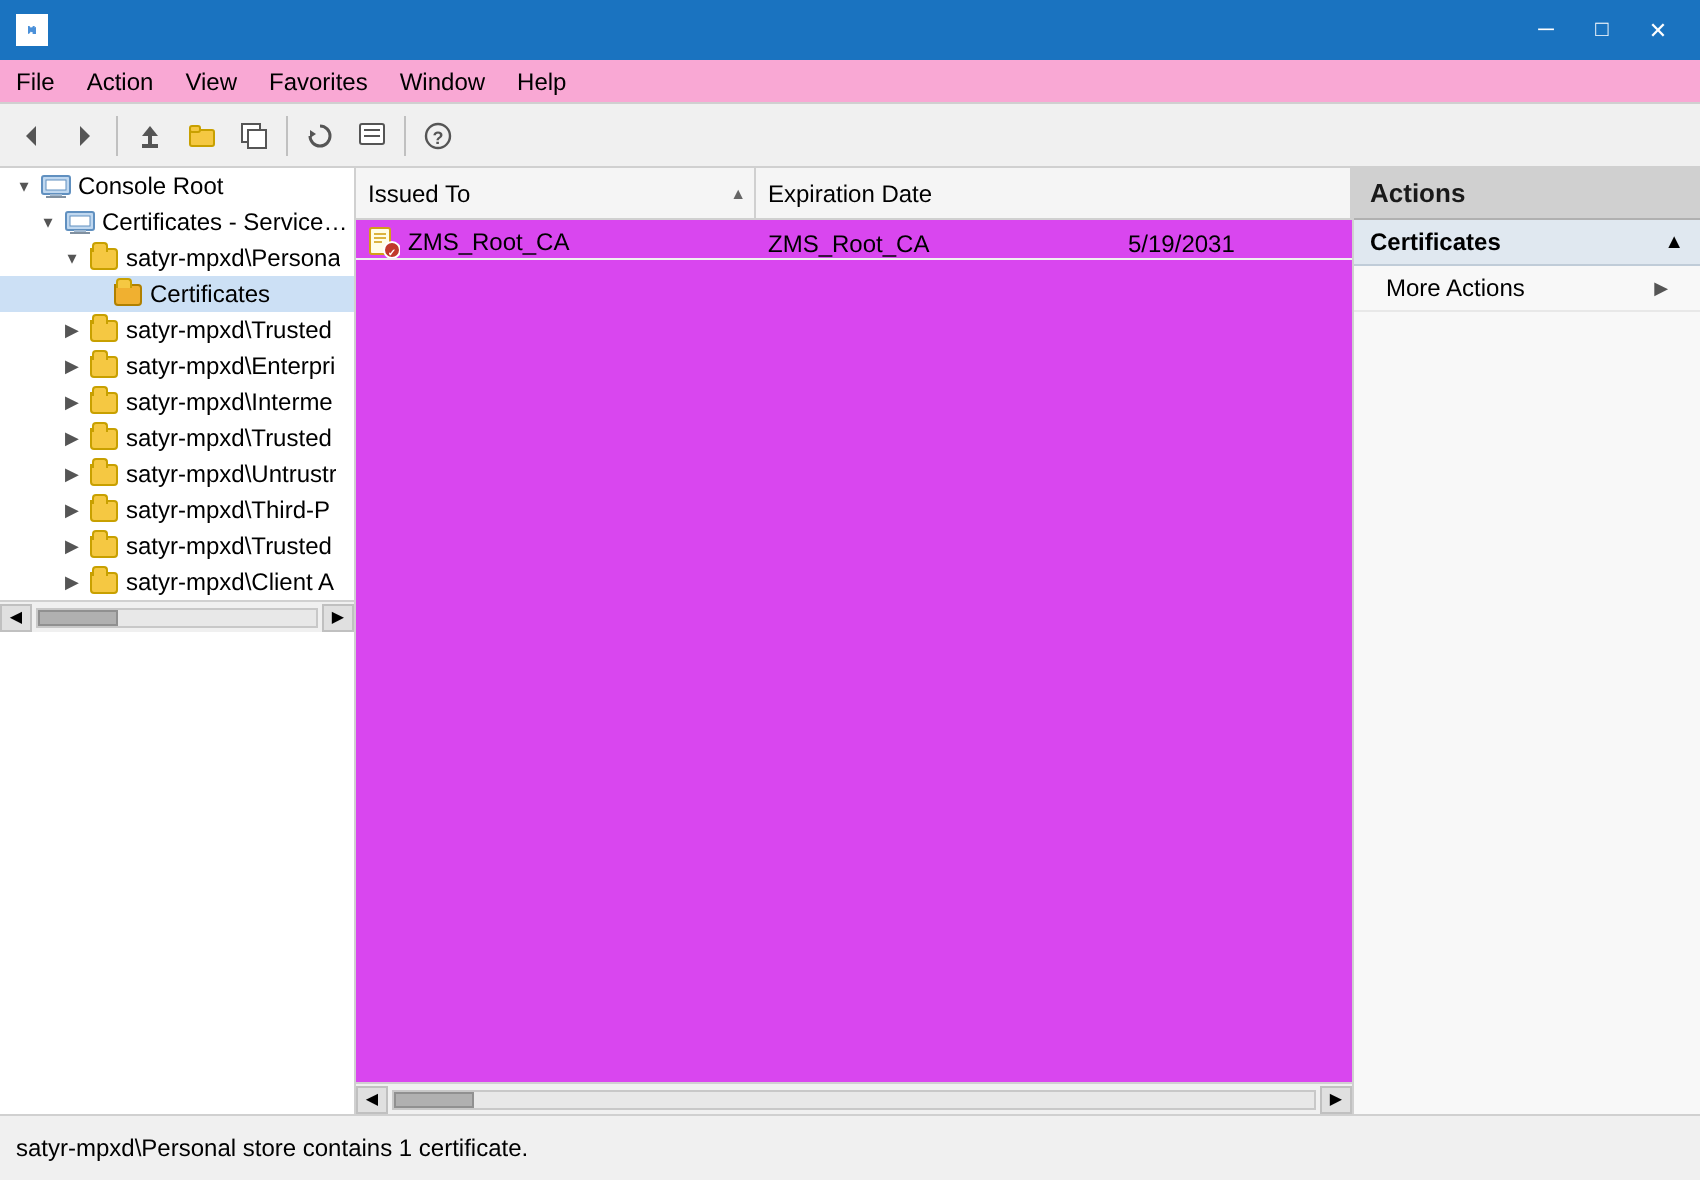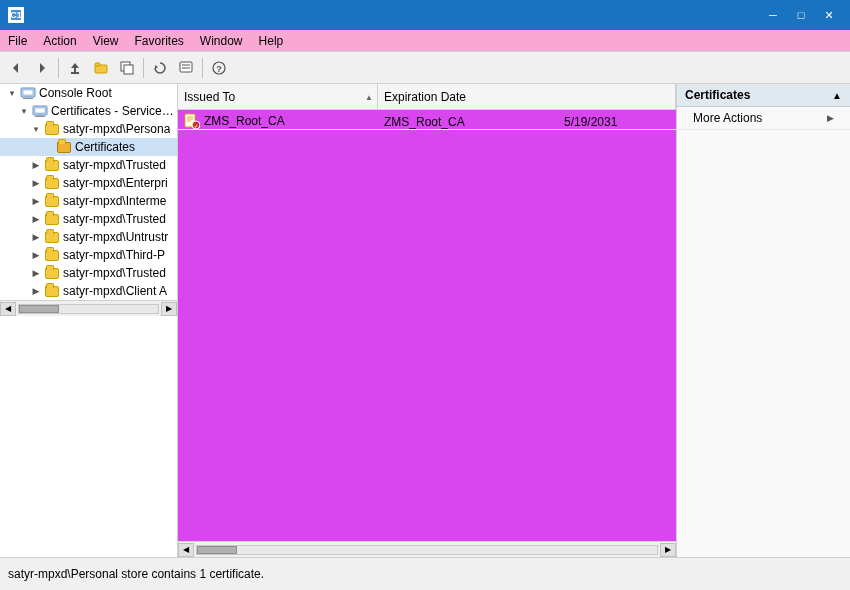--- a/index.html
+++ b/index.html
@@ -28,21 +28,21 @@
     .title-bar-left {
       display: flex;
       align-items: center;
       gap: 6px;
       overflow: hidden;
     }
     .title-icon {
       width: 16px;
       height: 16px;
       background: #4a90d9;
-      border: 3px solid #ffffff;
+      border: 6px solid #ffffff;
       display: flex;
       align-items: center;
       justify-content: center;
       font-size: 10px;
       color: white;
       flex-shrink: 0;
     }
     .title-text {
       font-size: 12px;
       white-space: nowrap;
@@ -543,20 +543,21 @@
     <div style="height:16px; background:#f0f0f0; border-top:1px solid #d0d0d0; display:flex; align-items:center;">
       <div style="width:16px;height:14px;background:#e0e0e0;border:1px solid #c0c0c0;display:flex;align-items:center;justify-content:center;font-size:8px;cursor:pointer;">◀</div>
       <div style="flex:1;height:10px;background:#e8e8e8;border:1px solid #c8c8c8;margin:0 2px;position:relative;">
         <div style="width:40px;height:100%;background:#b0b0b0;border:1px solid #909090;"></div>
       </div>
       <div style="width:16px;height:14px;background:#e0e0e0;border:1px solid #c0c0c0;display:flex;align-items:center;justify-content:center;font-size:8px;cursor:pointer;">▶</div>
     </div>
   </div>
 
   <div class="actions-panel">
+    <div class="actions-title">Actions</div>
     <div class="actions-section-header">
       <span>Certificates</span>
       <span style="font-size:10px;">▲</span>
     </div>
     <div class="actions-item">
       <span>More Actions</span>
       <span class="chevron-right">▶</span>
     </div>
   </div>
 

